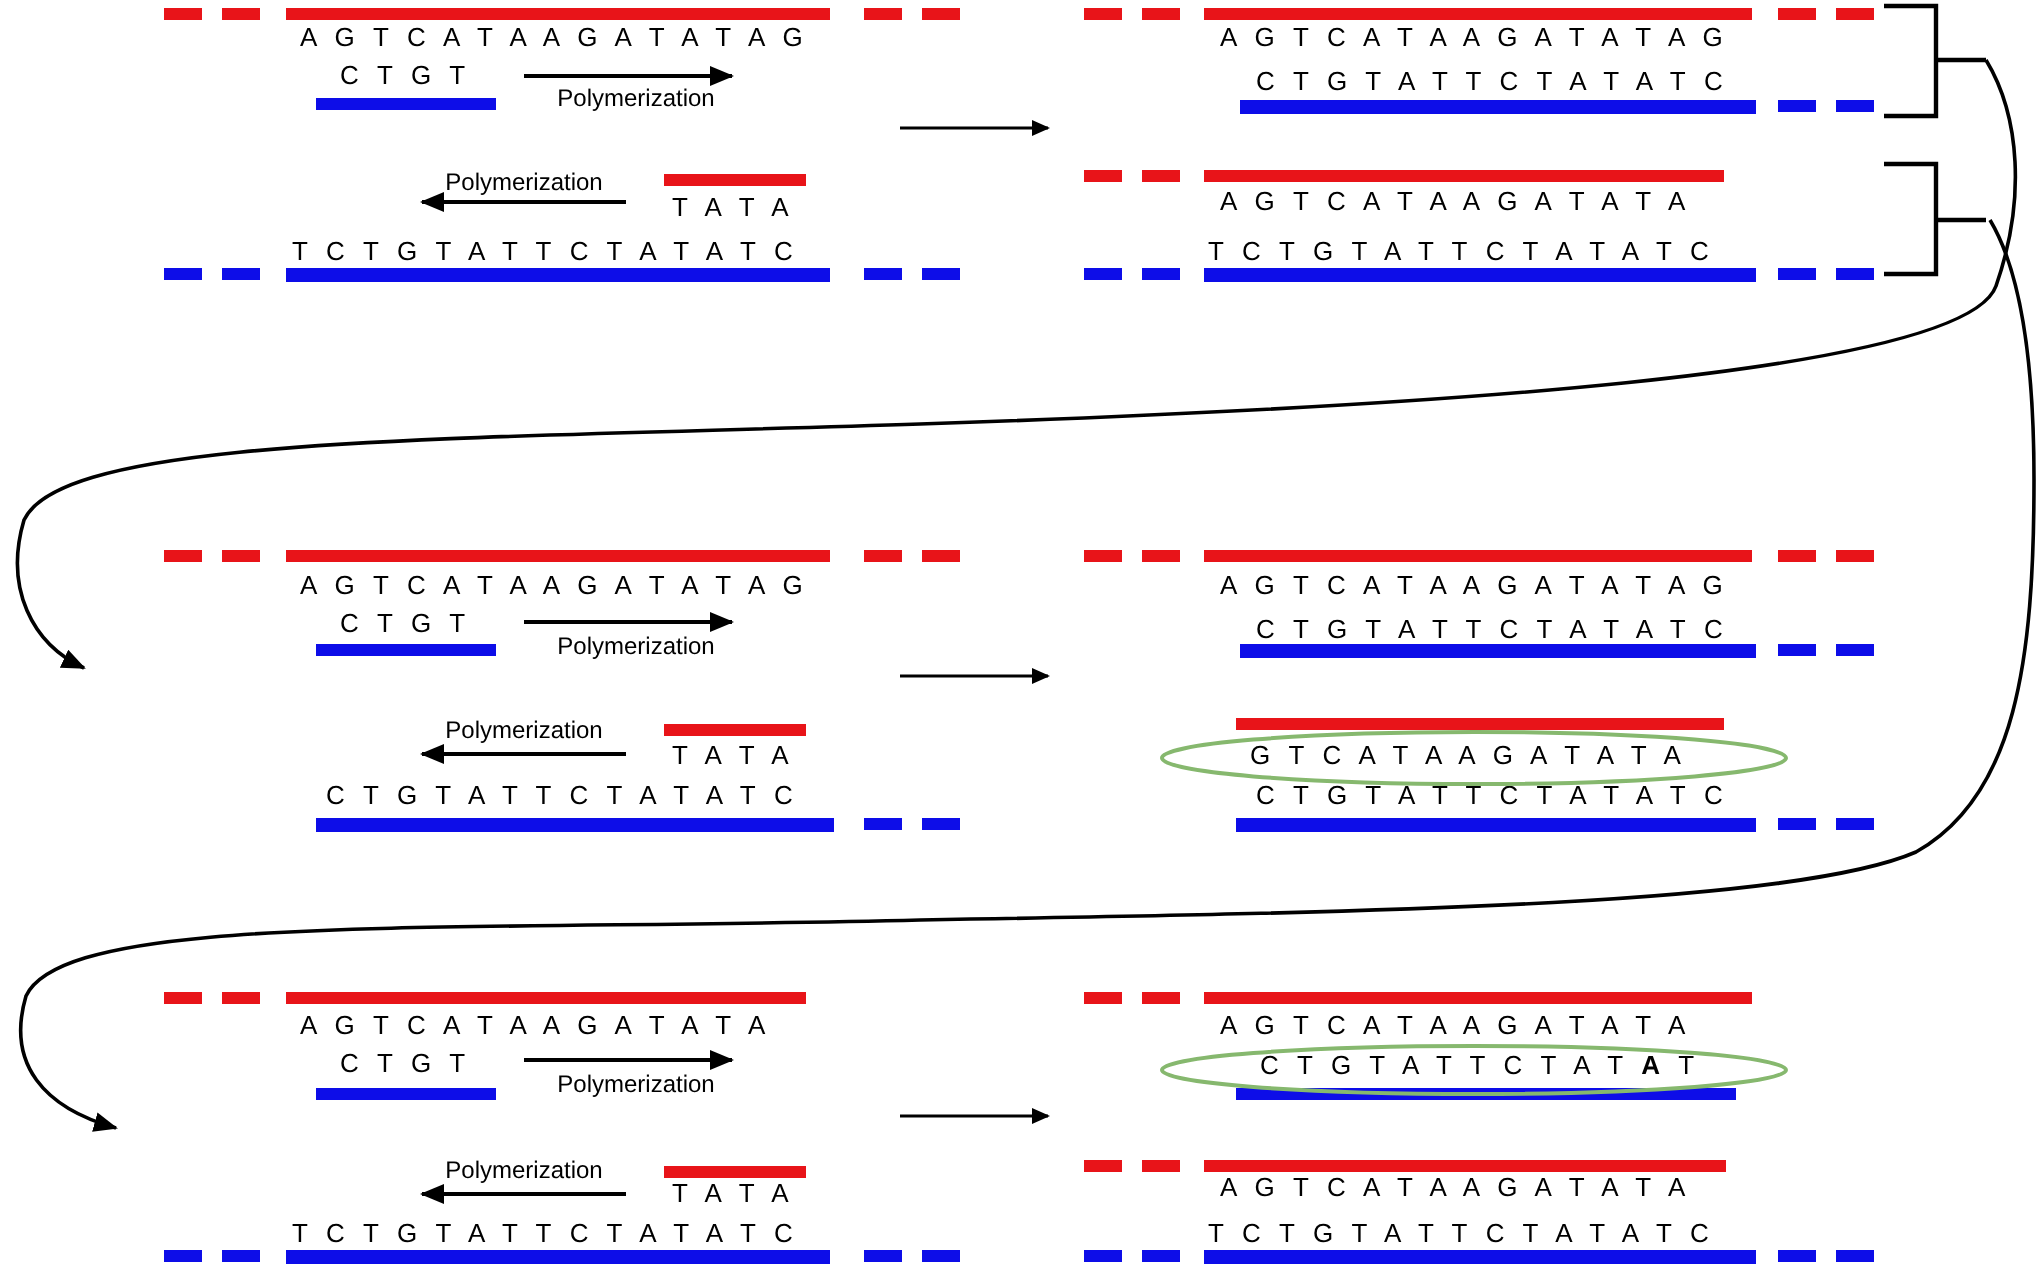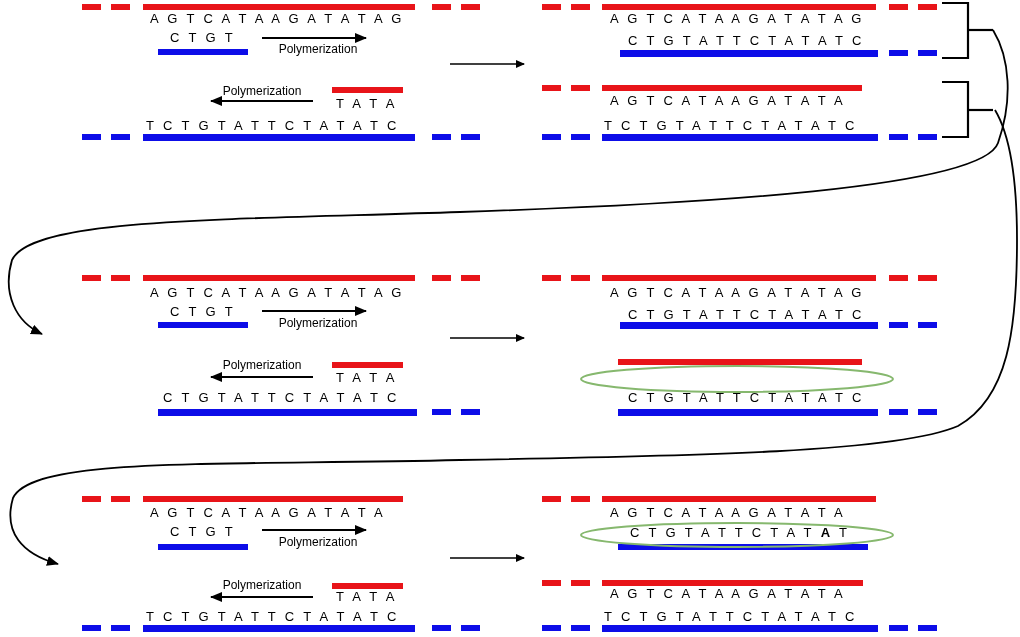--- a/index.html
+++ b/index.html
@@ -84,20 +84,21 @@
   <div class="bar thin red" style="left:602px;top:275px;width:274px"></div>
   <div class="dash red" style="left:889px;top:275px"></div>
   <div class="dash red" style="left:918px;top:275px"></div>
   <div class="seq" style="left:610px;top:286px">A G T C A T A A G A T A T A G</div>
   <div class="seq" style="left:628px;top:308px">C T G T A T T C T A T A T C</div>
   <div class="bar blue" style="left:620px;top:322px;width:258px"></div>
   <div class="dash blue" style="left:889px;top:322px"></div>
   <div class="dash blue" style="left:918px;top:322px"></div>
 
   <div class="bar thin red" style="left:618px;top:359px;width:244px"></div>
+  <div class="seq" style="left:625px;top:371px">G T C A T A A G A T A T A</div>
   <div class="seq" style="left:628px;top:391px">C T G T A T T C T A T A T C</div>
   <div class="bar blue" style="left:618px;top:409px;width:260px"></div>
   <div class="dash blue" style="left:889px;top:409px"></div>
   <div class="dash blue" style="left:918px;top:409px"></div>
 
   <div class="dash red" style="left:82px;top:496px"></div>
   <div class="dash red" style="left:111px;top:496px"></div>
   <div class="bar thin red" style="left:143px;top:496px;width:260px"></div>
   <div class="seq" style="left:150px;top:506px">A G T C A T A A G A T A T A</div>
   <div class="seq" style="left:170px;top:525px">C T G T</div>

